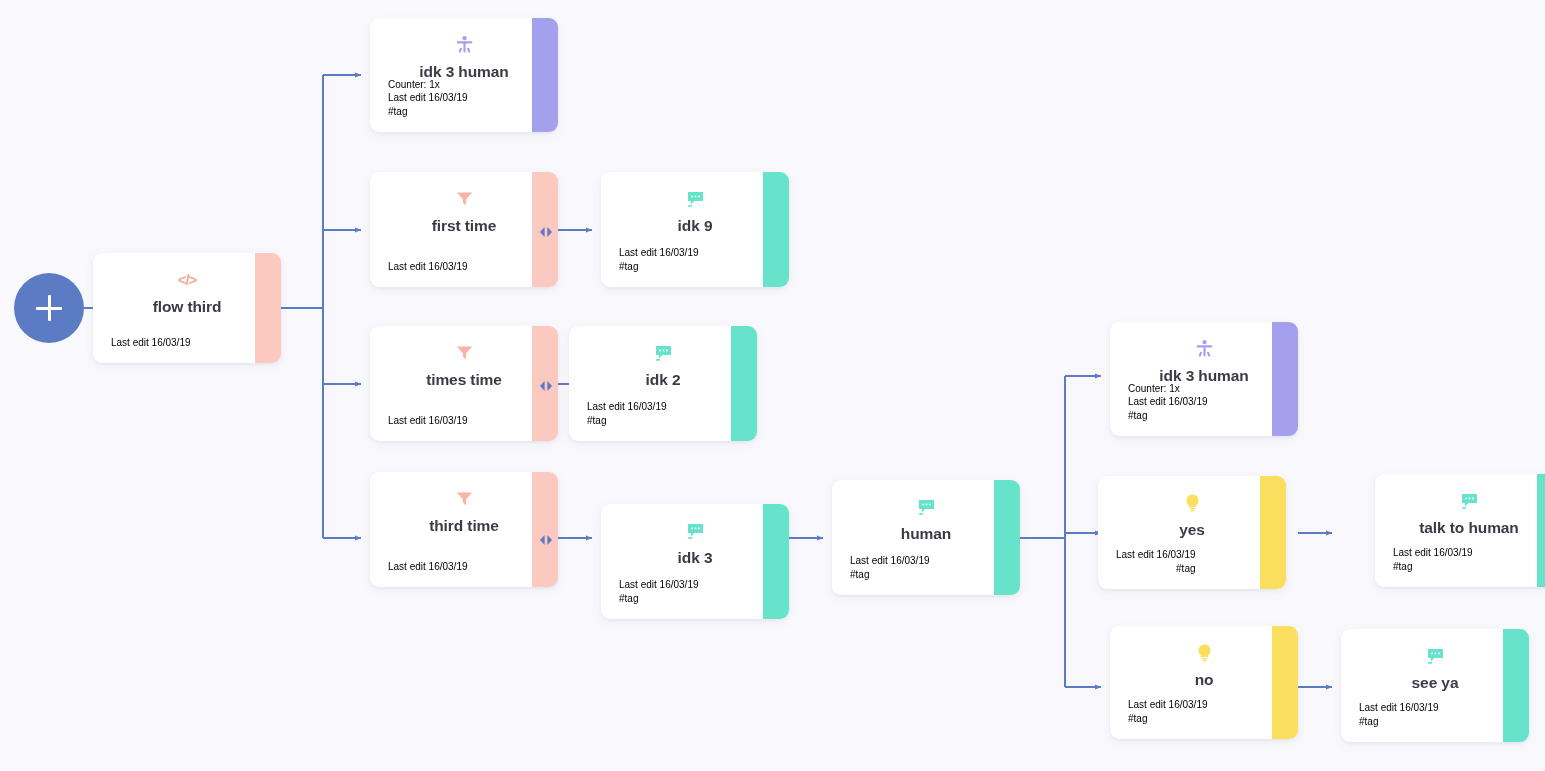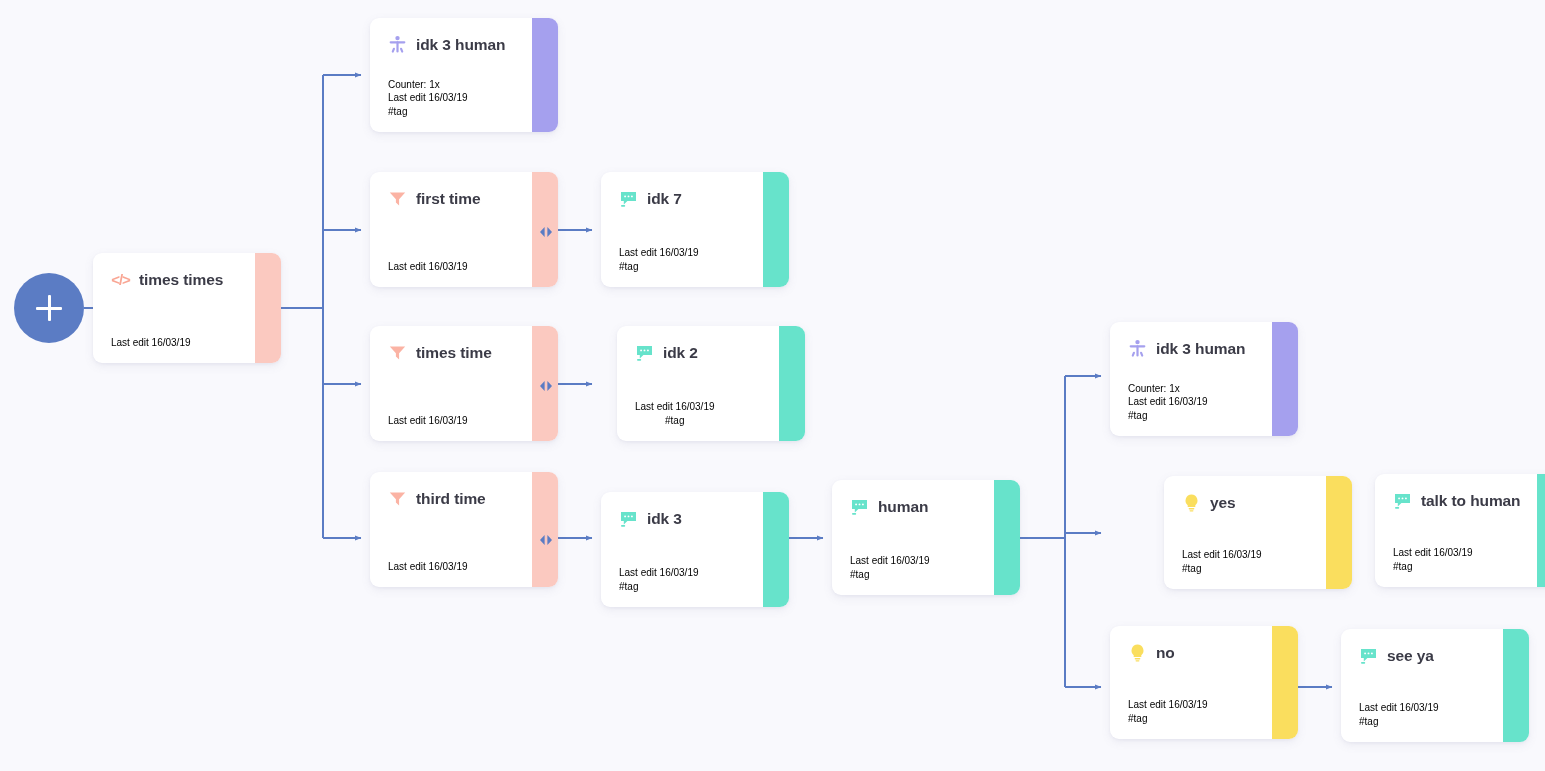--- a/index.html
+++ b/index.html
@@ -79,20 +79,21 @@
     height: 100%;
     border-radius: 0 9px 9px 0;
     z-index: 1;
   }
   .card-head {
     position: relative;
     display: flex;
     align-items: center;
     gap: 9px;
     z-index: 2;
+    flex-direction: column;
   }
   .card-title {
     font-size: 15.5px;
     font-weight: bold;
     color: #3b3b47;
     letter-spacing: -0.1px;
     white-space: nowrap;
   }
   .card-meta {
     position: absolute;
@@ -174,21 +175,21 @@
     <span class="plus-h"></span>
     <span class="plus-v"></span>
   </div>
 
   <div id="nodes-layer">
       <div class="card" style="left: 93px; top: 253px; width: 188px; height: 110px;">
         <div class="card-accent" style="background:#fbc9c0"></div>
         <div class="card-inner">
           <div class="card-head">
             <span class="icon code-icon" style="color:#f9a694">&lt;/&gt;</span>
-            <span class="card-title">times times</span>
+            <span class="card-title">flow third</span>
           </div>
           <div class="card-meta">
             <div>Last edit 16/03/19</div>
           </div>
         </div>
       </div>
       <div class="card" style="left: 370px; top: 18px; width: 188px; height: 114px;">
         <div class="card-accent" style="background:#a5a0ee"></div>
         <div class="card-inner">
           <div class="card-head">
@@ -232,21 +233,21 @@
           <div class="card-head">
             <span class="icon">
               <svg width="19" height="19" viewBox="0 0 19 19">
                 <path d="M2 3.0 h15 v9.1 h-8.6 l-3.6 3.5 v-3.5 h-2.8 z" fill="#67e3cb"></path>
                 <circle cx="6.1" cy="7.4" r="0.95" fill="#ffffff"></circle>
                 <circle cx="9.5" cy="7.4" r="0.95" fill="#ffffff"></circle>
                 <circle cx="12.9" cy="7.4" r="0.95" fill="#ffffff"></circle>
                 <rect x="2" y="16.0" width="4.2" height="1.7" rx="0.85" fill="#67e3cb"></rect>
               </svg>
             </span>
-            <span class="card-title">idk 7</span>
+            <span class="card-title">idk 9</span>
           </div>
           <div class="card-meta">
             <div>Last edit 16/03/19</div>
             <div>#tag</div>
           </div>
         </div>
       </div>
       <div class="card" style="left: 370px; top: 326px; width: 188px; height: 115px;">
         <div class="card-accent" style="background:#fbc9c0"></div>
         <div class="card-inner">
@@ -256,21 +257,21 @@
                 <path d="M1.8 3.4 L17.2 3.4 L11.1 10.2 L11.1 16.4 L7.9 13.6 L7.9 10.2 Z" fill="#fbb3a4"></path>
               </svg>
             </span>
             <span class="card-title">times time</span>
           </div>
           <div class="card-meta">
             <div>Last edit 16/03/19</div>
           </div>
         </div>
       </div>
-      <div class="card" style="left: 617px; top: 326px; width: 188px; height: 115px; text-align: center;">
+      <div class="card" style="left: 569px; top: 326px; width: 188px; height: 115px;">
         <div class="card-accent" style="background:#67e3cb"></div>
         <div class="card-inner">
           <div class="card-head">
             <span class="icon">
               <svg width="19" height="19" viewBox="0 0 19 19">
                 <path d="M2 3.0 h15 v9.1 h-8.6 l-3.6 3.5 v-3.5 h-2.8 z" fill="#67e3cb"></path>
                 <circle cx="6.1" cy="7.4" r="0.95" fill="#ffffff"></circle>
                 <circle cx="9.5" cy="7.4" r="0.95" fill="#ffffff"></circle>
                 <circle cx="12.9" cy="7.4" r="0.95" fill="#ffffff"></circle>
                 <rect x="2" y="16.0" width="4.2" height="1.7" rx="0.85" fill="#67e3cb"></rect>
@@ -293,21 +294,21 @@
                 <path d="M1.8 3.4 L17.2 3.4 L11.1 10.2 L11.1 16.4 L7.9 13.6 L7.9 10.2 Z" fill="#fbb3a4"></path>
               </svg>
             </span>
             <span class="card-title">third time</span>
           </div>
           <div class="card-meta">
             <div>Last edit 16/03/19</div>
           </div>
         </div>
       </div>
-      <div class="card" style="left: 601px; top: 492px; width: 188px; height: 115px;">
+      <div class="card" style="left: 601px; top: 504px; width: 188px; height: 115px;">
         <div class="card-accent" style="background:#67e3cb"></div>
         <div class="card-inner">
           <div class="card-head">
             <span class="icon">
               <svg width="19" height="19" viewBox="0 0 19 19">
                 <path d="M2 3.0 h15 v9.1 h-8.6 l-3.6 3.5 v-3.5 h-2.8 z" fill="#67e3cb"></path>
                 <circle cx="6.1" cy="7.4" r="0.95" fill="#ffffff"></circle>
                 <circle cx="9.5" cy="7.4" r="0.95" fill="#ffffff"></circle>
                 <circle cx="12.9" cy="7.4" r="0.95" fill="#ffffff"></circle>
                 <rect x="2" y="16.0" width="4.2" height="1.7" rx="0.85" fill="#67e3cb"></rect>
@@ -357,21 +358,21 @@
             </span>
             <span class="card-title">idk 3 human</span>
           </div>
           <div class="card-meta">
             <div>Counter: 1x</div>
             <div>Last edit 16/03/19</div>
             <div>#tag</div>
           </div>
         </div>
       </div>
-      <div class="card" style="left: 1164px; top: 476px; width: 188px; height: 113px;">
+      <div class="card" style="left: 1098px; top: 476px; width: 188px; height: 113px; text-align: right;">
         <div class="card-accent" style="background:#fade5e"></div>
         <div class="card-inner">
           <div class="card-head">
             <span class="icon">
               <svg width="19" height="19" viewBox="0 0 19 19">
                 <path d="M9.5 1.6 A6 6 0 0 1 13.3 12.2 L13.3 14.1 L5.7 14.1 L5.7 12.2 A6 6 0 0 1 9.5 1.6 Z" fill="#fade5e"></path>
                 <rect x="6.6" y="15.1" width="5.8" height="1.5" rx="0.75" fill="#fade5e"></rect>
                 <rect x="7.5" y="17.2" width="4" height="1.3" rx="0.65" fill="#fade5e"></rect>
               </svg>
             </span>

